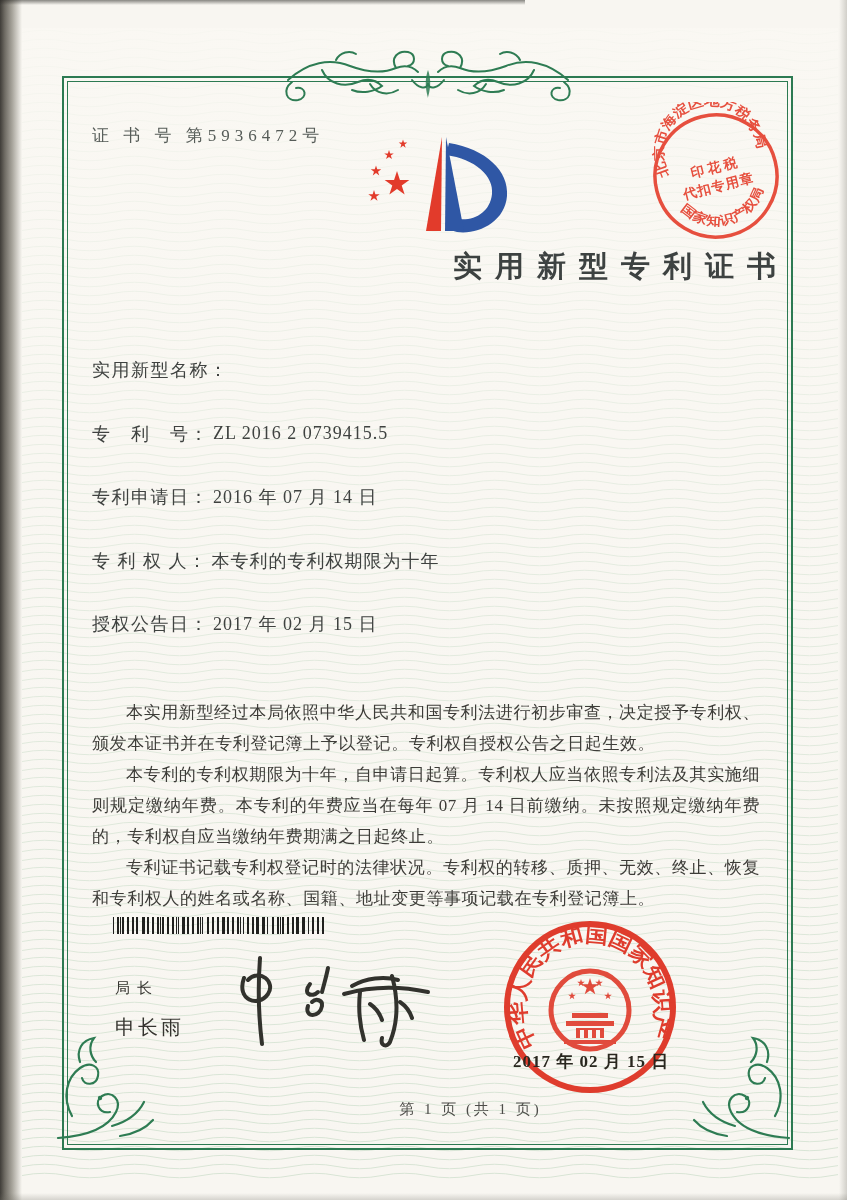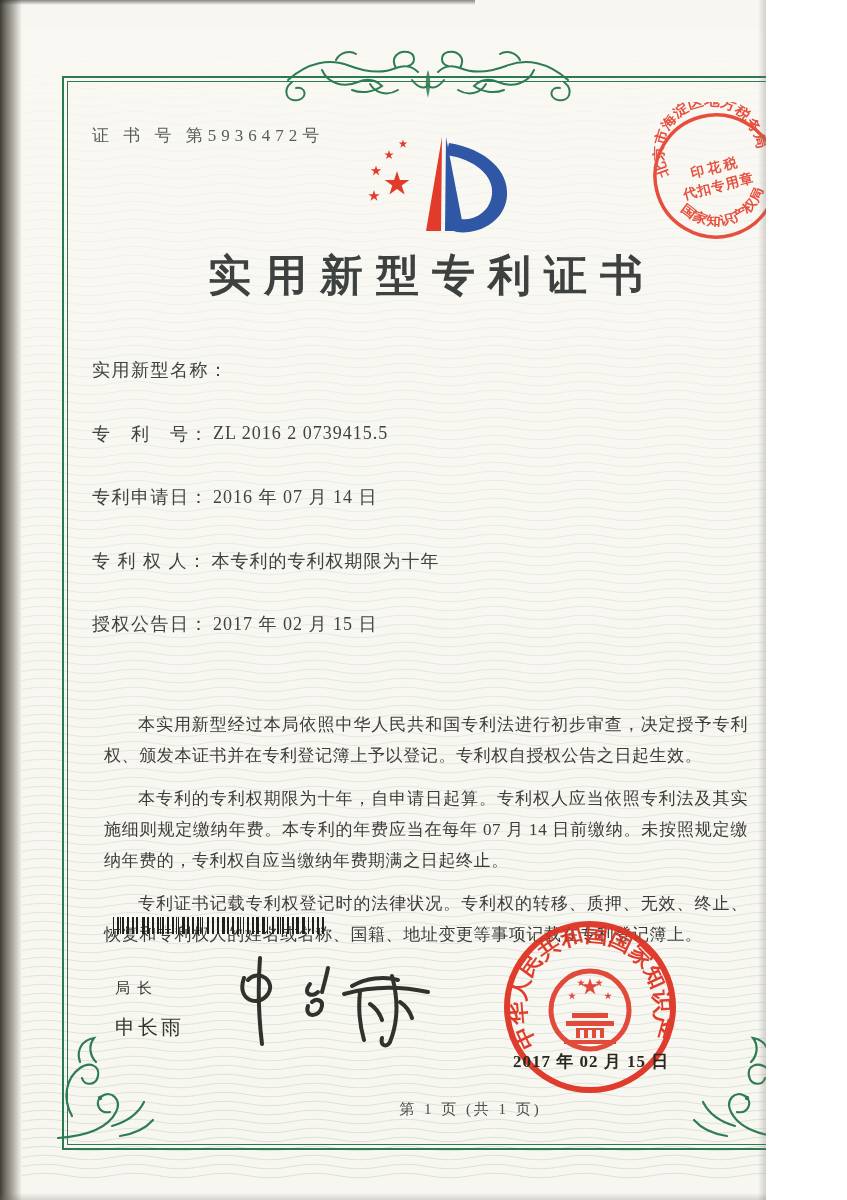--- a/index.html
+++ b/index.html
@@ -1,44 +1,44 @@
 <!DOCTYPE html>
 <html><head>
 <meta charset="utf-8">
 <style>
   html,body{margin:0;padding:0;}
-  .page{position:relative;width:766px;height:1200px;background:#f8f6f1;overflow:hidden;
+  .page{position:relative;width:847px;height:1200px;background:#f8f6f1;overflow:hidden;
         font-family:"Liberation Serif","DejaVu Serif",serif;color:#3f4240;}
   
   .spine{position:absolute;left:0;top:0;width:22px;height:100%;
          background:linear-gradient(90deg,#3f3d38 0,#6f6c64 22%,#a7a49b 55%,rgba(248,246,241,0) 100%);z-index:6;}
   .edge-top{position:absolute;left:0;top:0;width:62%;height:5px;
          background:linear-gradient(180deg,rgba(45,44,40,.55),rgba(45,44,40,0));z-index:6;}
   .edge-right{position:absolute;right:0;top:0;width:8px;height:100%;
          background:linear-gradient(270deg,rgba(120,118,110,.30),rgba(120,118,110,0));z-index:6;}
   .edge-bottom{position:absolute;left:0;bottom:0;width:100%;height:7px;
          background:linear-gradient(0deg,rgba(110,108,100,.25),rgba(110,108,100,0));z-index:6;}
   .waves{position:absolute;left:22px;top:28px;width:816px;height:1152px;z-index:0;}
   
   .frame{position:absolute;left:62px;top:76px;width:727px;height:1070px;
          border:2px solid #2c7a52;z-index:1;}
   .frame-inner{position:absolute;inset:3px;border:1.5px solid #2c7a52;}
   .ornament{position:absolute;z-index:2;}
   
   .cert-no{position:absolute;left:92px;top:124px;font-size:17px;letter-spacing:5px;color:#565c58;z-index:3;}
   .logo{position:absolute;left:358px;top:135px;width:162px;height:103px;z-index:3;}
-  .title{position:absolute;left:62px;top:247px;width:727px;text-align:center;
-         font-size:43px;font-weight:700;letter-spacing:13px;text-indent:13px;color:#3d4241;z-index:3;}
+  .title{position:absolute;left:62px;top:247px;width:727px;text-align:right;
+         font-size:29px;font-weight:700;letter-spacing:13px;text-indent:13px;color:#3d4241;z-index:3;}
   .fields{position:absolute;left:92px;top:357px;width:660px;z-index:3;}
   .field-row{display:flex;align-items:center;height:26px;margin-bottom:37.5px;font-size:18px;}
   .field-label{letter-spacing:1.5px;white-space:pre;}
   .field-value{margin-left:4px;letter-spacing:1px;white-space:pre;}
   .body-text{position:absolute;left:92px;top:697px;width:668px;z-index:3;
          font-size:17px;line-height:31px;text-align:justify;letter-spacing:.6px;color:#3d3c38;}
-  .body-text p{margin:12px;text-indent:2em;}
+  .body-text p{margin:0;text-indent:2em;}
   .barcode{position:absolute;left:112px;top:917px;width:212px;height:17px;z-index:3;
          background-image:
            repeating-linear-gradient(90deg,rgba(252,252,250,.95) 0 1px,rgba(252,252,250,0) 1px 13px),
            repeating-linear-gradient(90deg,#20201e 0 2px,rgba(0,0,0,0) 2px 5px),
            repeating-linear-gradient(90deg,#20201e 0 1px,rgba(0,0,0,0) 1px 8px);}
   .signer-post{position:absolute;left:115px;top:979px;font-size:15px;letter-spacing:7px;color:#35342f;z-index:3;}
   .signer-name{position:absolute;left:115px;top:1014px;font-size:20px;letter-spacing:3px;color:#35342f;z-index:3;}
   .signature{position:absolute;left:232px;top:950px;width:205px;height:102px;z-index:4;}
   .tax-stamp{position:absolute;left:642px;top:102px;width:148px;height:148px;z-index:4;opacity:.92;}
   .seal{position:absolute;left:500px;top:917px;width:180px;height:180px;z-index:4;opacity:.93;}

